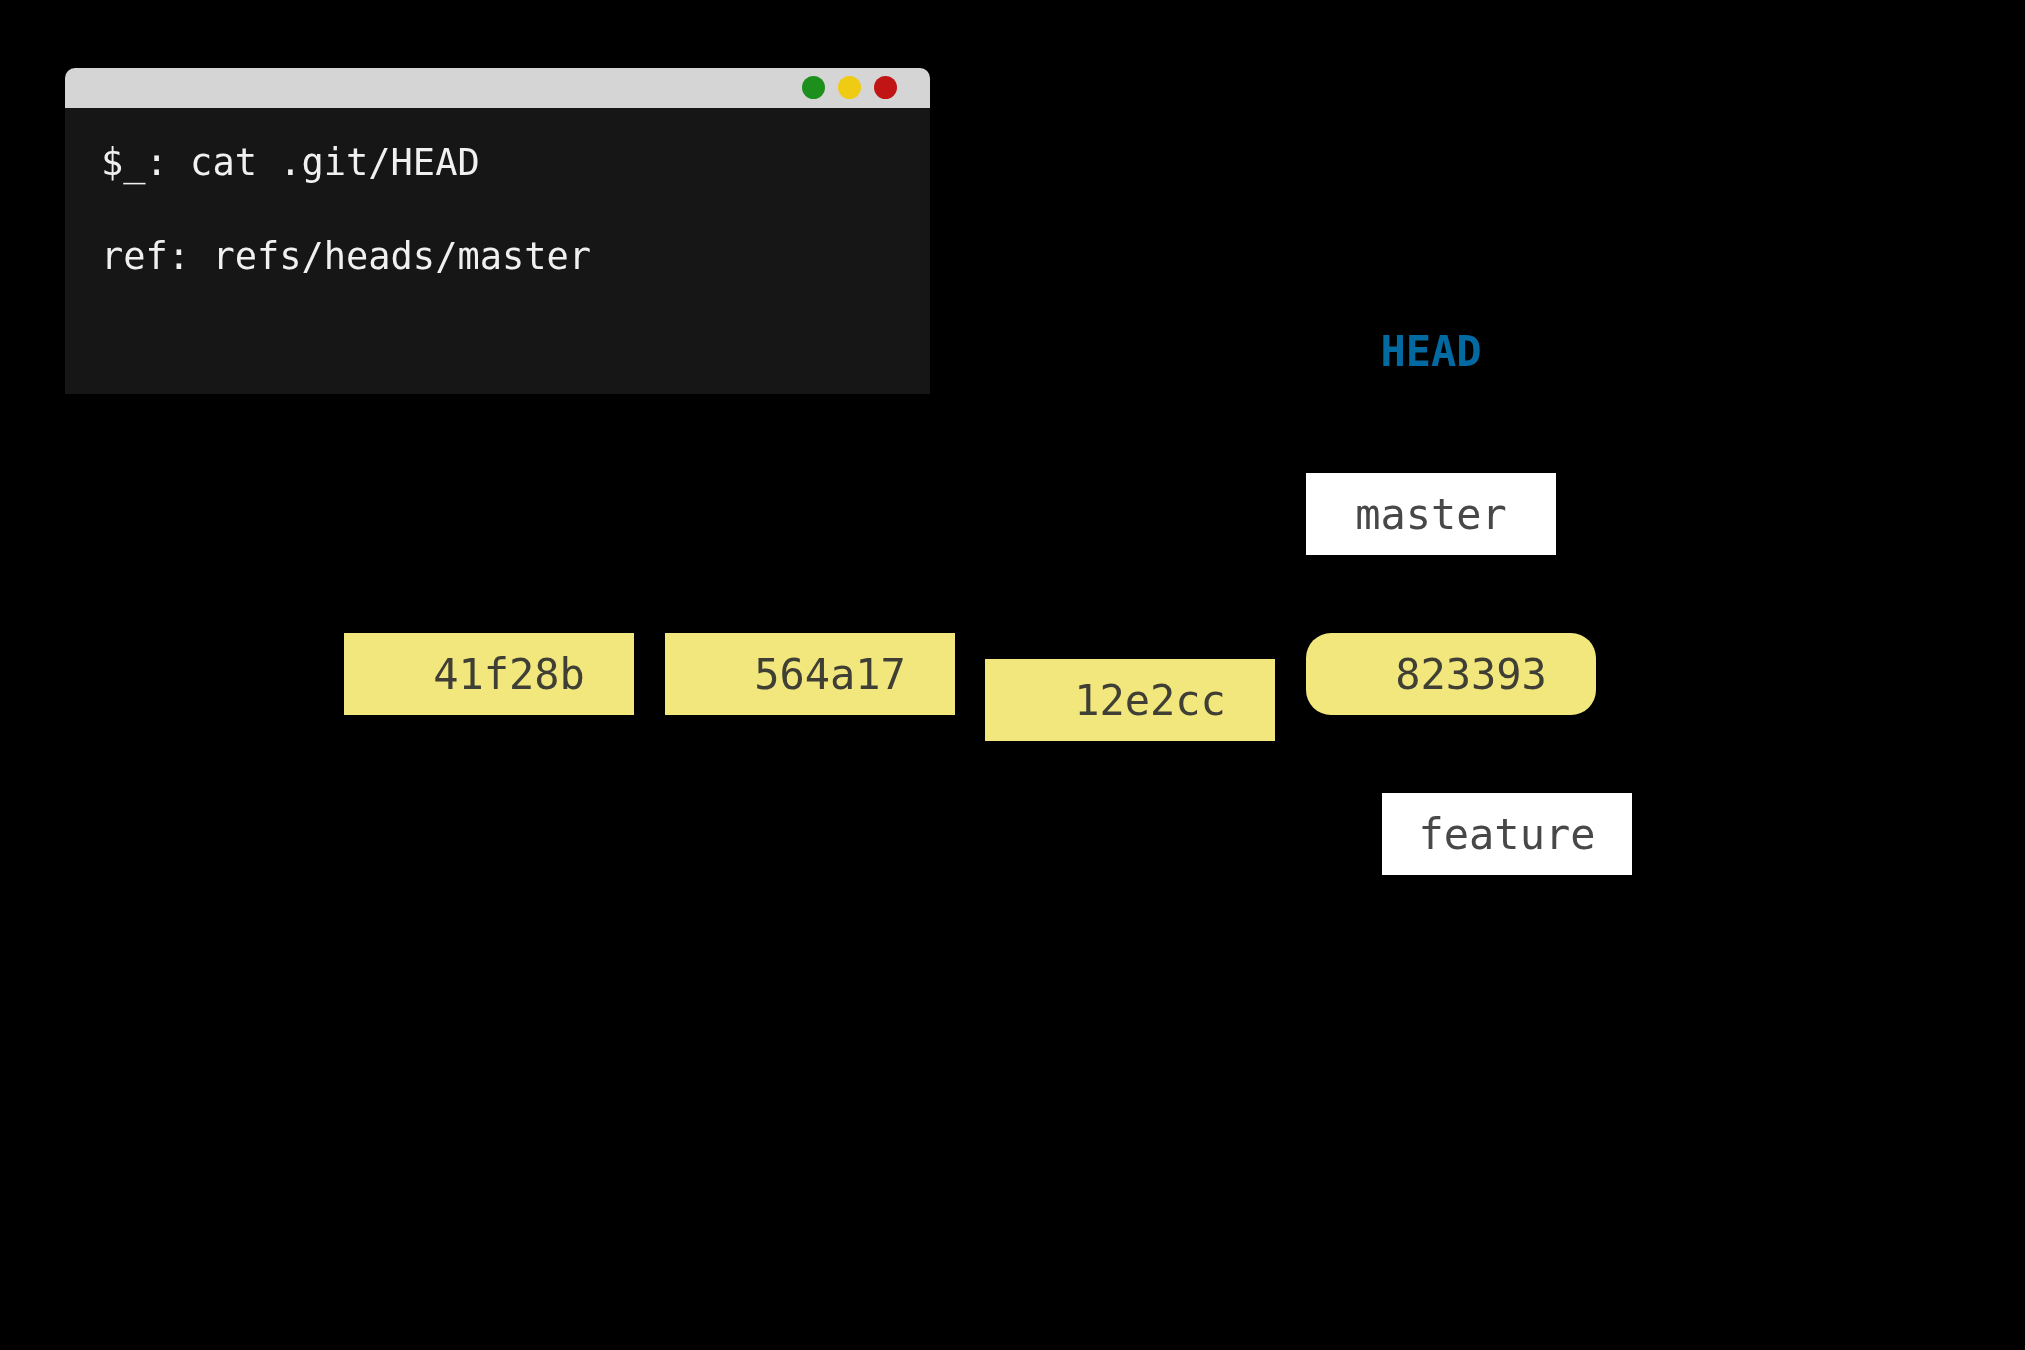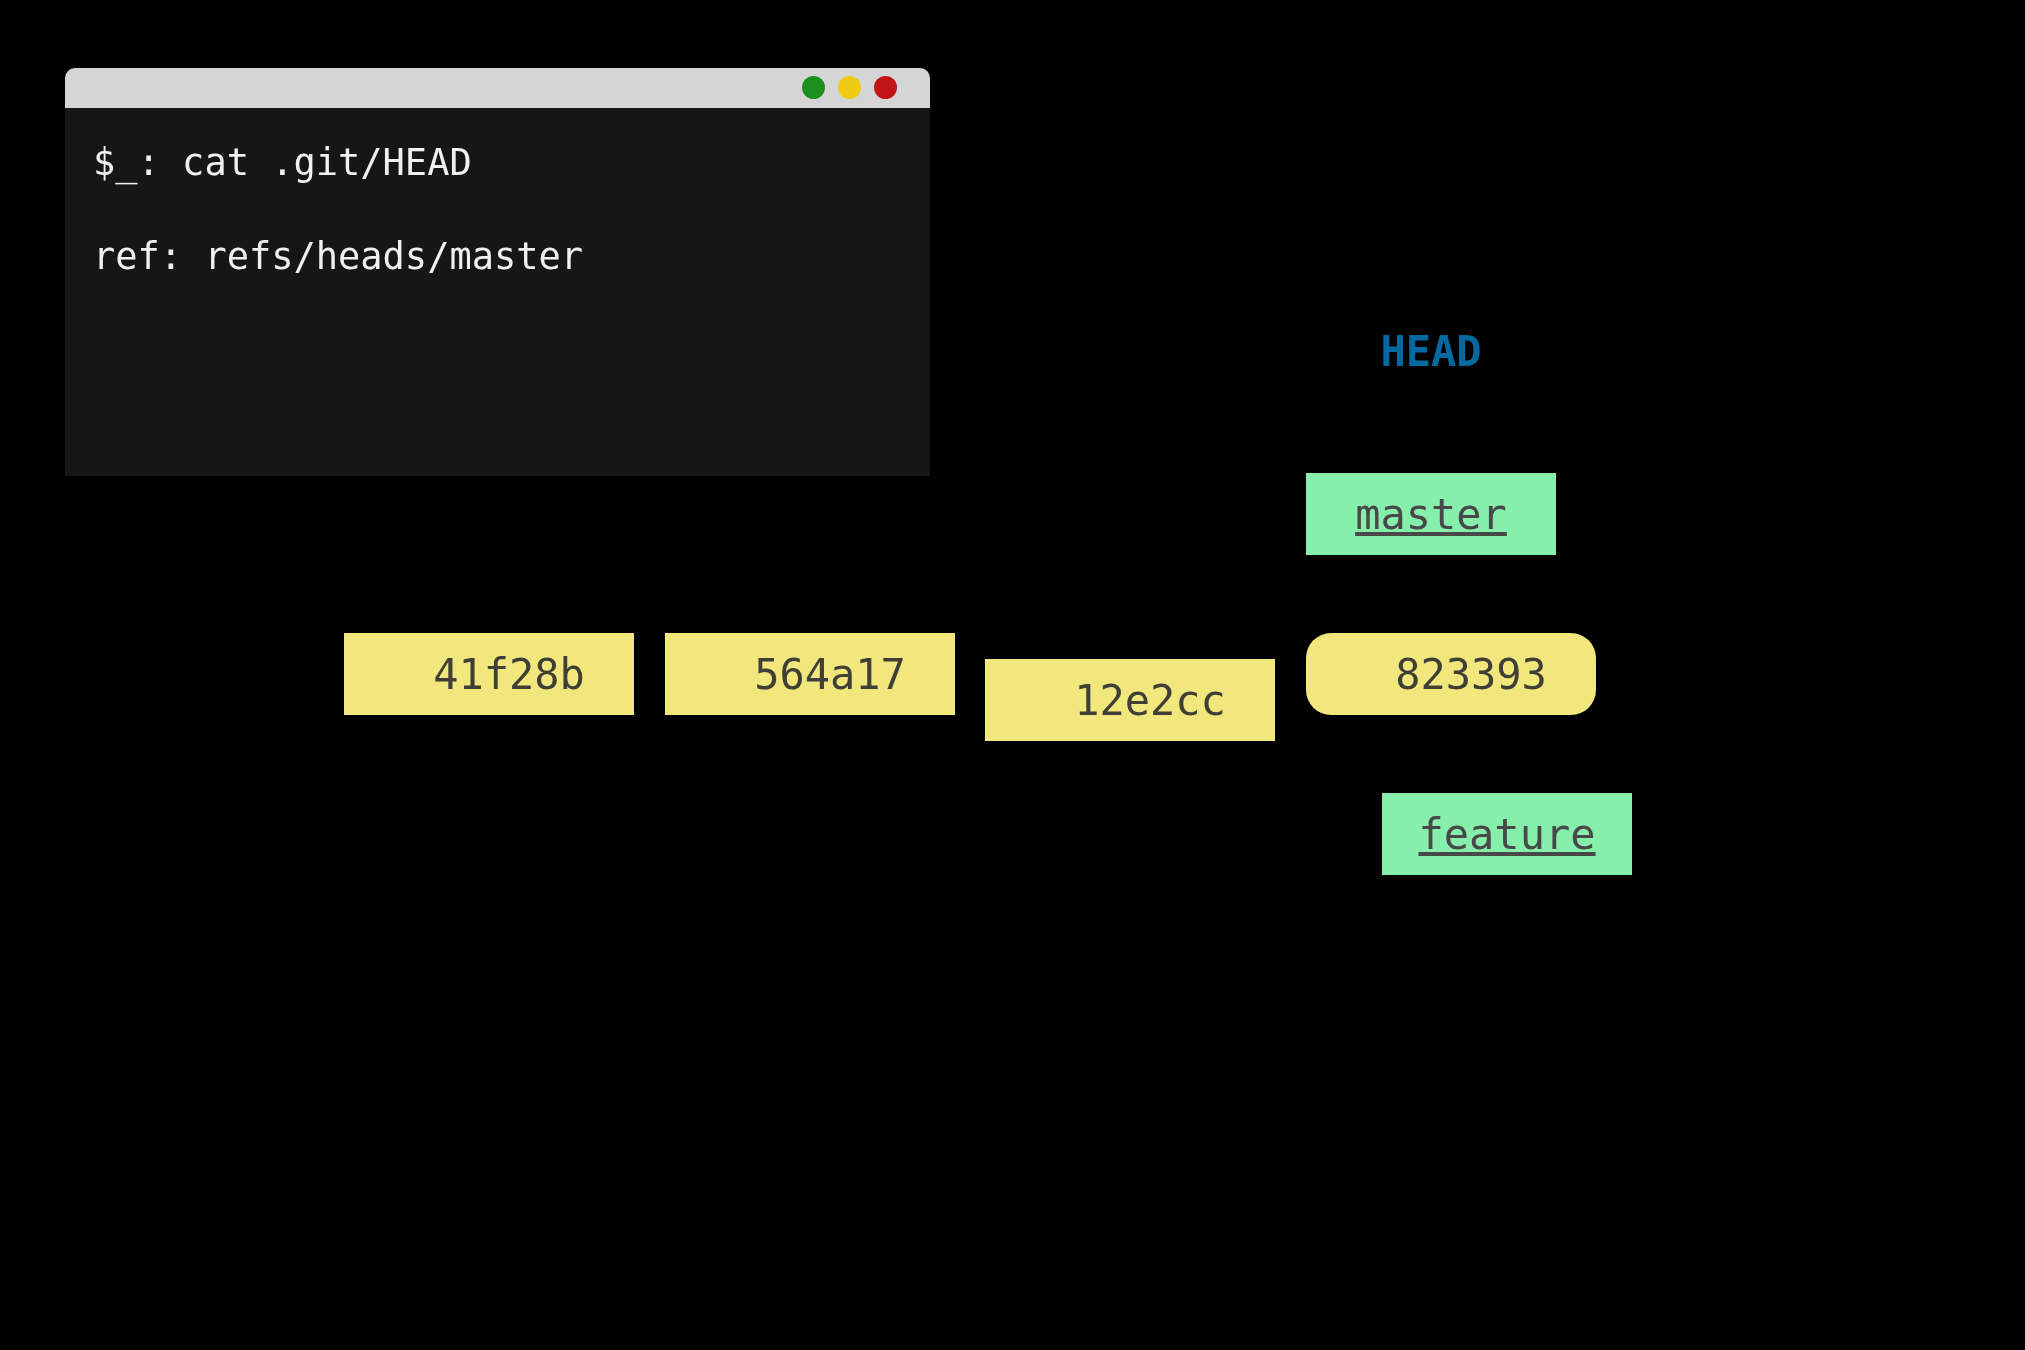--- a/index.html
+++ b/index.html
@@ -39,24 +39,24 @@
   .light {
     width: 23px;
     height: 23px;
     border-radius: 50%;
   }
   .light-green  { background: #1d8f1d; }
   .light-yellow { background: #f0cb13; }
   .light-red    { background: #c11414; }
 
   .term-body {
-    height: 368px;
+    height: 286px;
     background: #161616;
     box-sizing: border-box;
-    padding: 31px 20px 0 28px;
+    padding: 31px 20px 0 36px;
     color: #f0f0f0;
     font-size: 37px;
     line-height: 47px;
   }
   .term-line {
     min-height: 47px;
     white-space: pre;
   }
 
   
@@ -75,23 +75,22 @@
     position: absolute;
     width: 250px;
     height: 82px;
     display: flex;
     align-items: center;
     justify-content: center;
     font-size: 42px;
     font-weight: 500;
   }
   .branch-box {
-    background: #86efac;
+    background: #ffffff;
     color: #484848;
-    text-decoration: underline;
   }
   .commit-box {
     background: #f1e77c;
     color: #3f3f35;
     padding-left: 40px;
   }
   .box-master  { left: 1306px; top: 473px; }
   .box-feature { left: 1382px; top: 793px; }
   .commit-0 { left: 344px;  top: 633px; }
   .commit-1 { left: 665px;  top: 633px; }

